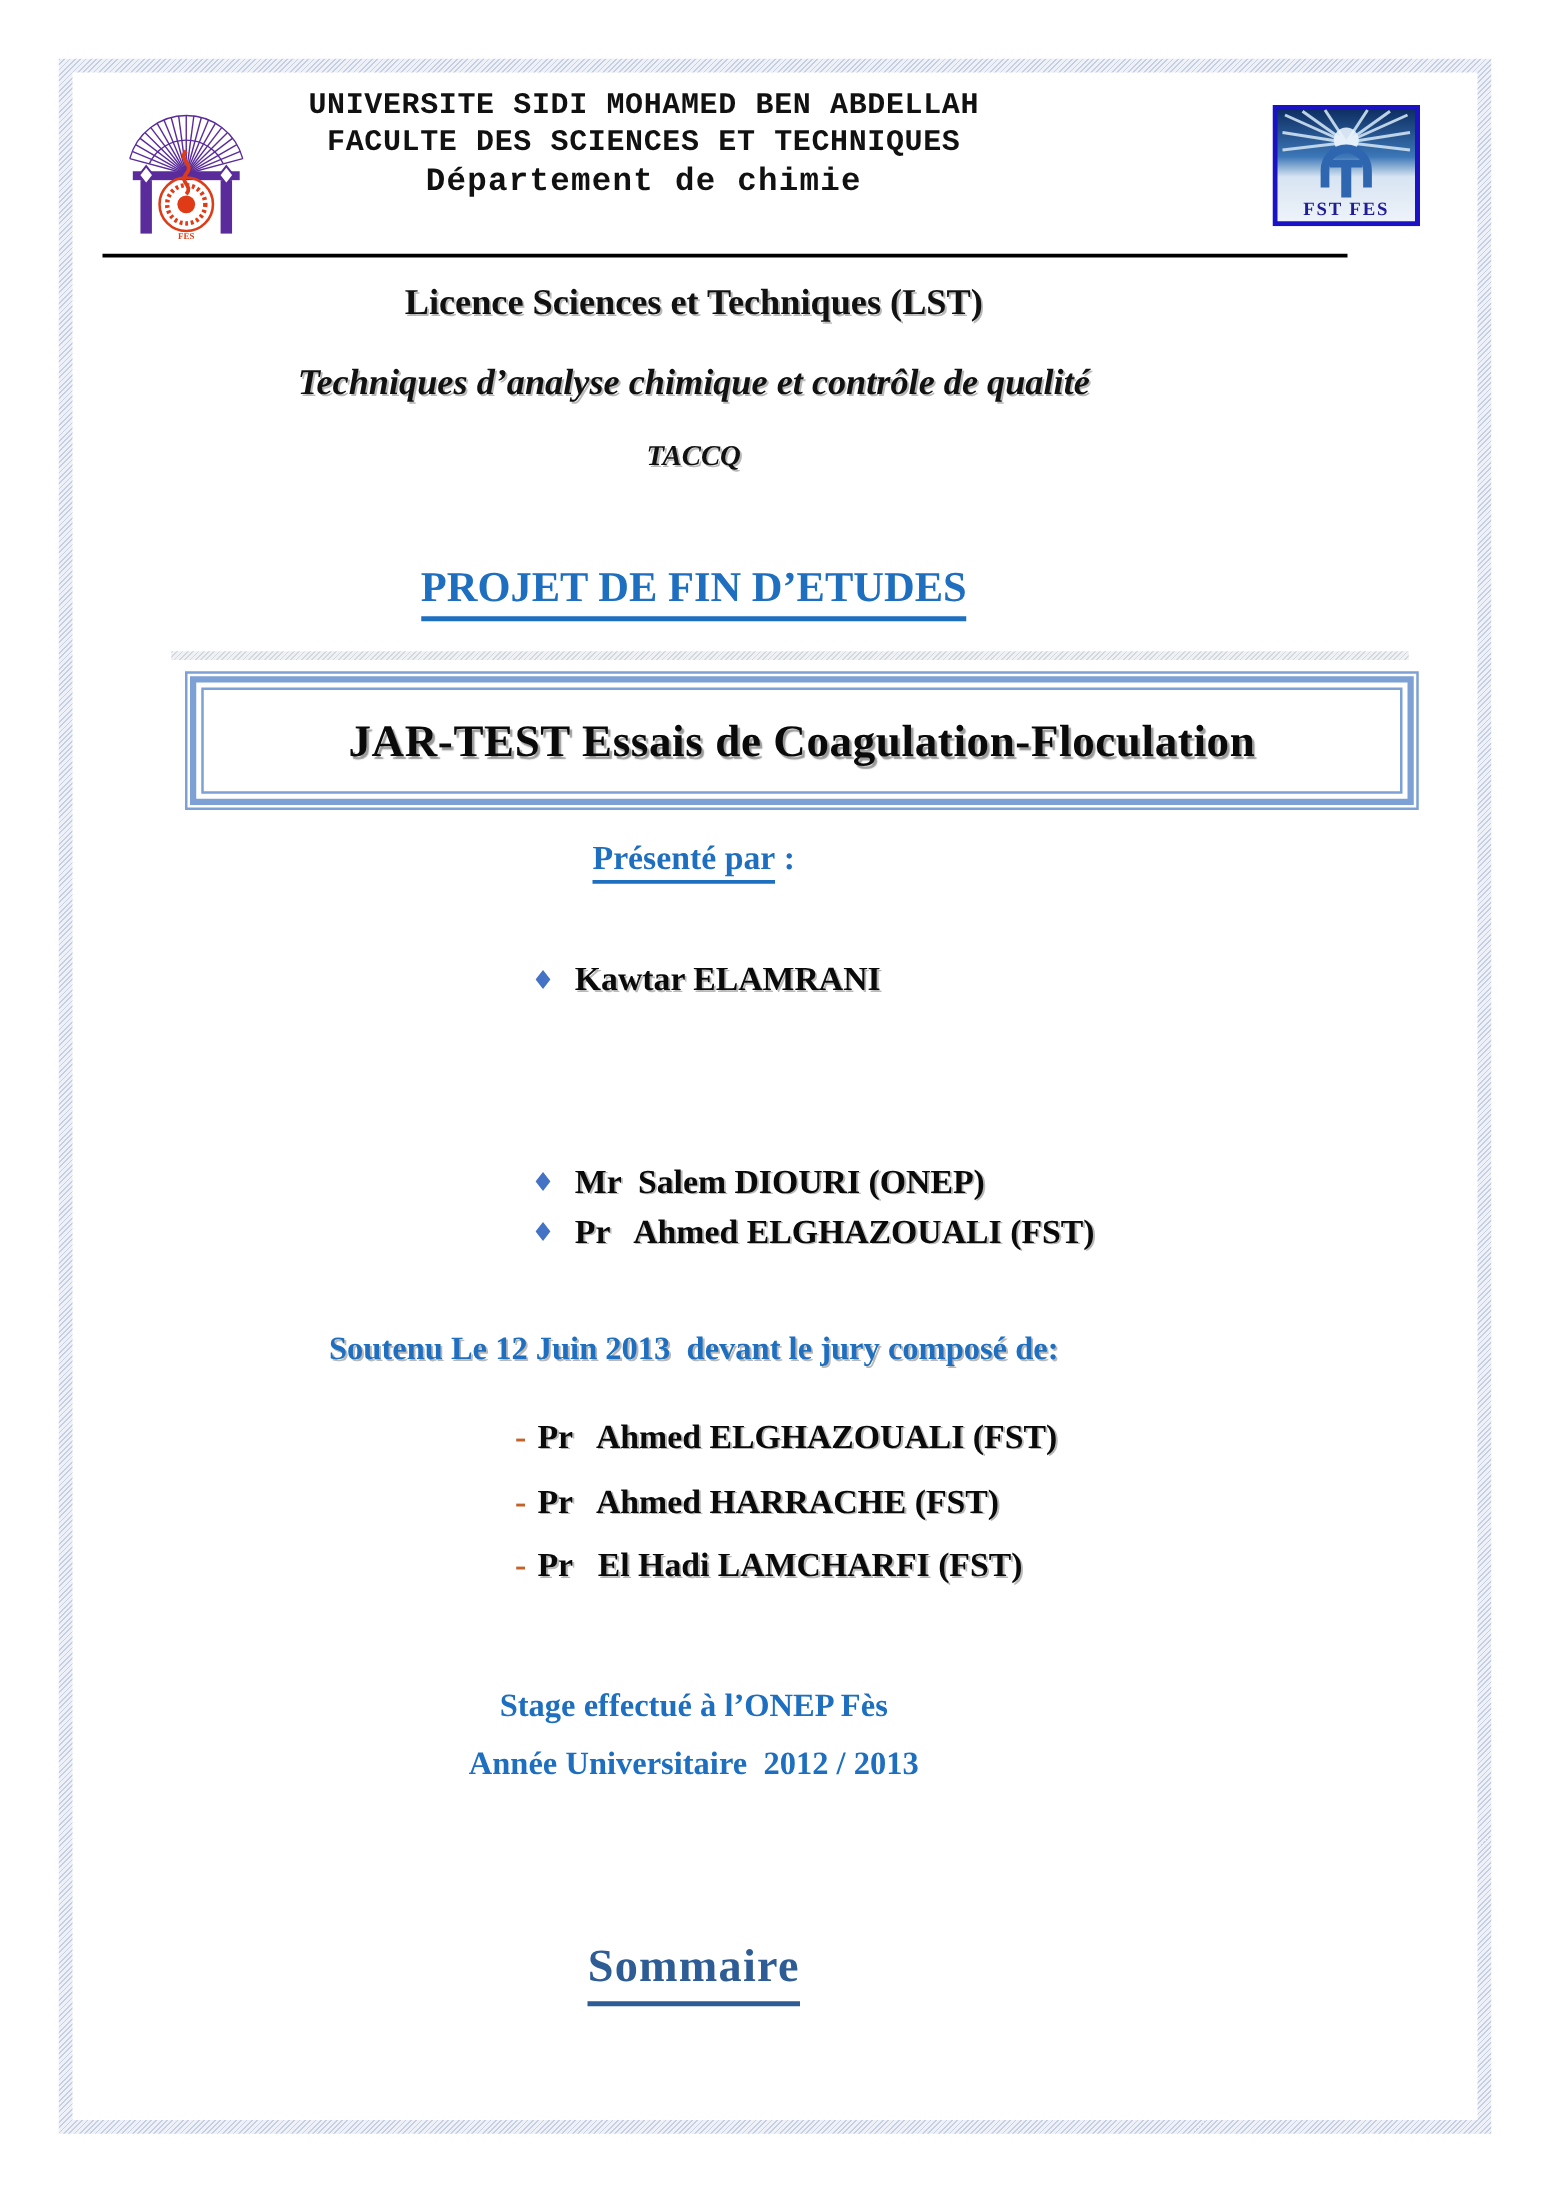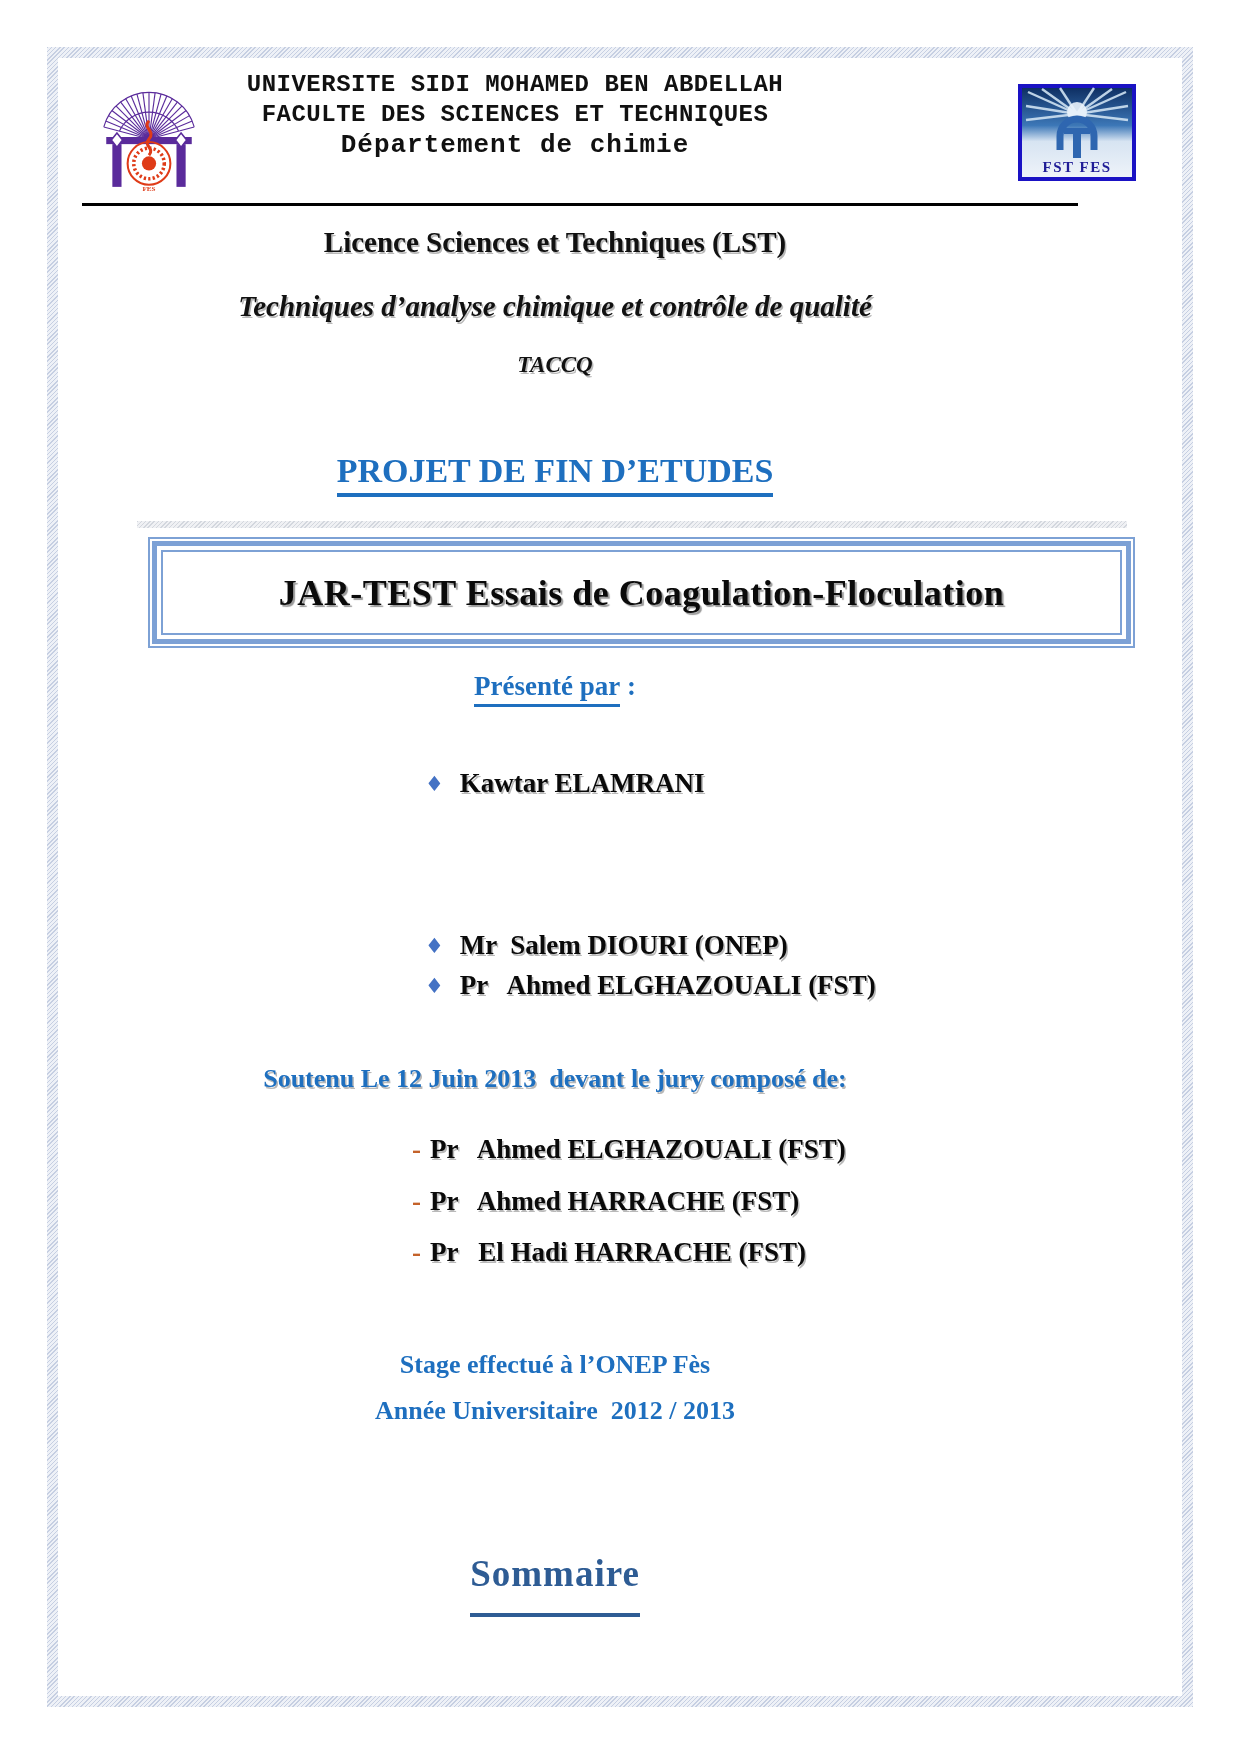--- a/index.html
+++ b/index.html
@@ -75,21 +75,21 @@
   .jury-row .dash{color:#C4622A;font-size:27px;font-weight:bold;margin-right:9px;}
   .jury-row .nm{font-size:27px;font-weight:bold;color:#0a0a0a;white-space:pre;}
   .row-jury1{top:1134px;}
   .row-jury2{top:1186px;}
   .row-jury3{top:1237px;}
 
   .stage{top:1350px;font-size:26px;font-weight:bold;color:#1E6FBF;}
   .annee{top:1396px;font-size:26px;font-weight:bold;color:#1E6FBF;white-space:pre;}
 
   .sommaire{top:1552px;font-size:37px;font-weight:bold;color:#2E5C94;}
-  .sommaire .u{display:inline-block;border-bottom:4px solid #2E5C94;padding-bottom:18px;letter-spacing:1px;}
+  .sommaire .u{display:inline-block;border-bottom:4px solid #2E5C94;padding-bottom:6px;letter-spacing:1px;}
 </style>
 </head>
 <body>
 
 <div class="page">
 
   <div class="frame">
     <div class="frame-inner"></div>
   </div>
 
@@ -217,21 +217,21 @@
   <div class="jury-row row-jury1">
     <span class="dash">-</span>
     <span class="nm shadowed">Pr   Ahmed ELGHAZOUALI (FST)</span>
   </div>
   <div class="jury-row row-jury2">
     <span class="dash">-</span>
     <span class="nm shadowed">Pr   Ahmed HARRACHE (FST)</span>
   </div>
   <div class="jury-row row-jury3">
     <span class="dash">-</span>
-    <span class="nm shadowed">Pr   El Hadi HARRACHE (FST)</span>
+    <span class="nm shadowed">Pr   El Hadi LAMCHARFI (FST)</span>
   </div>
 
   <div class="col stage">Stage effectué à l’ONEP Fès</div>
   <div class="col annee">Année Universitaire  2012 / 2013</div>
 
   <div class="col sommaire">
     <span class="u">Sommaire</span>
   </div>
 
 </div>

